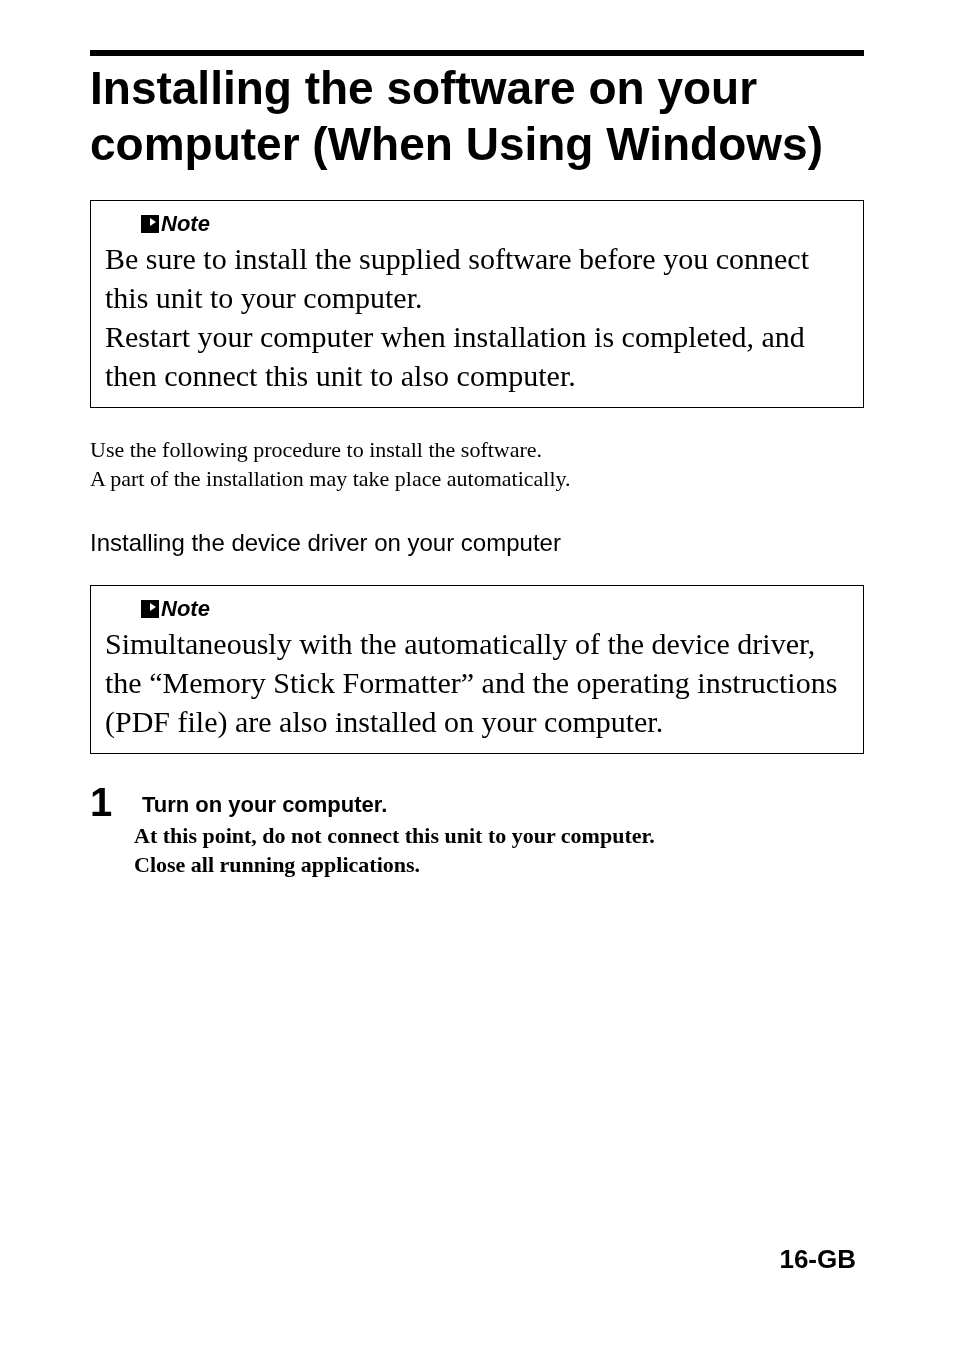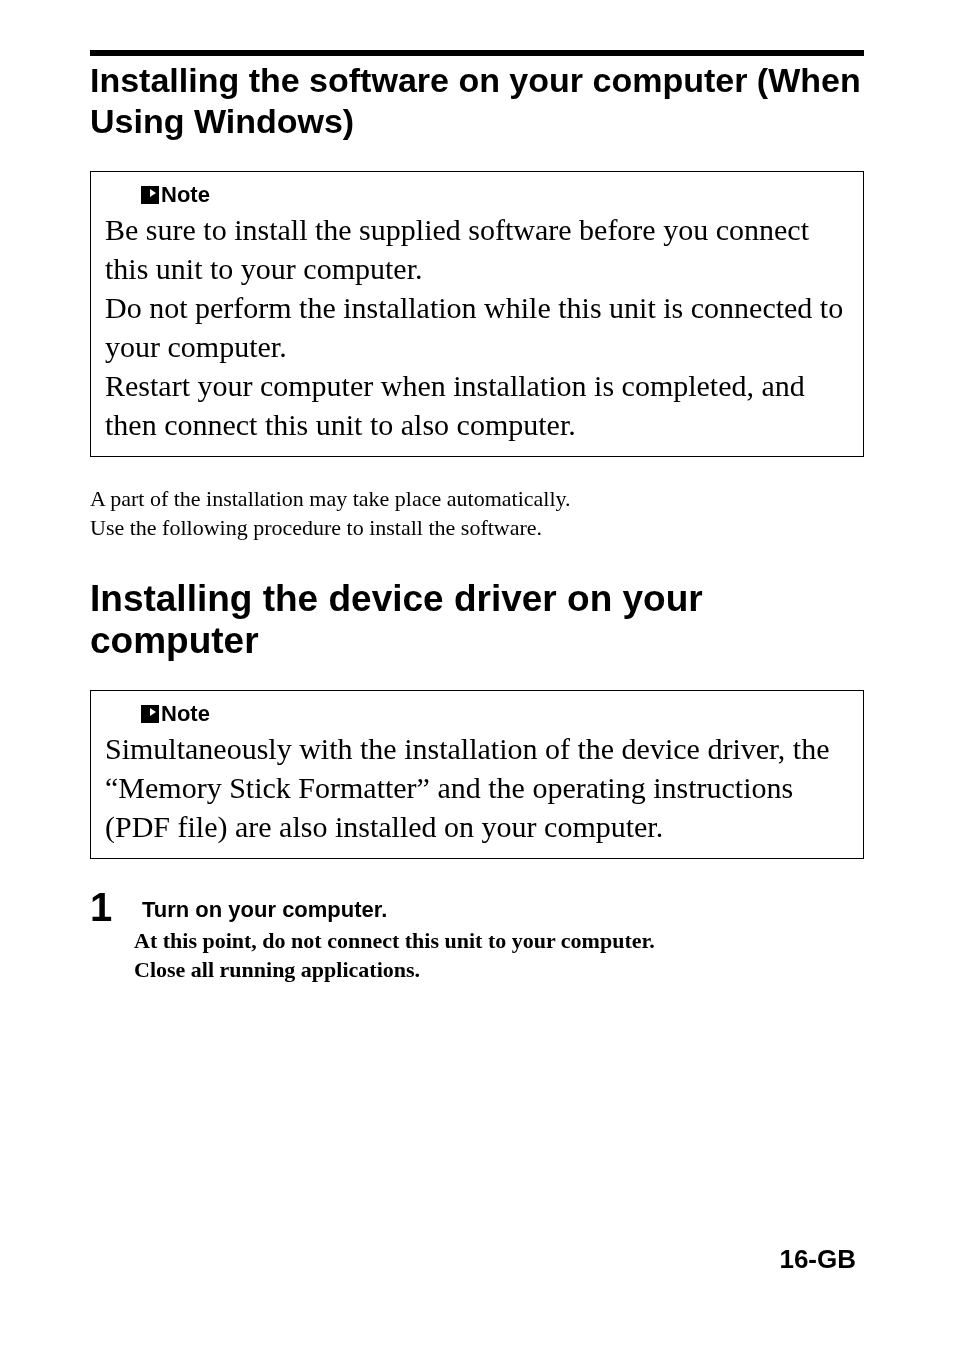--- a/index.html
+++ b/index.html
@@ -16,33 +16,34 @@
     padding: 50px 90px 60px 90px;
     position: relative;
   }
   .rule {
     border-top: 6px solid #000;
     margin-bottom: 4px;
   }
   .main-title {
     font-family: Arial, Helvetica, sans-serif;
     font-weight: 900;
-    font-size: 34px;
+    font-size: 46px;
     line-height: 1.22;
     margin: 0 0 28px 0;
     letter-spacing: 0px;
   }
   .note-box {
     border: 1px solid #000;
     padding: 10px 14px 12px 14px;
     margin-bottom: 28px;
   }
   .note-label {
     font-family: Arial, Helvetica, sans-serif;
     font-weight: 700;
+    font-style: italic;
     font-size: 22px;
     display: flex;
     align-items: center;
     margin-bottom: 2px;
     padding-left: 36px;
   }
   .note-icon {
     display: inline-block;
     width: 18px;
     height: 18px;
@@ -70,22 +71,22 @@
     margin: 0 0 0 0;
   }
   .intro {
     font-size: 22px;
     line-height: 1.3;
     margin-bottom: 36px;
   }
   .intro p { margin: 0; }
   .sub-title {
     font-family: Arial, Helvetica, sans-serif;
-    font-weight: 700;
-    font-size: 37px;
+    font-weight: 400;
+    font-size: 24px;
     margin: 0 0 28px 0;
   }
   .step {
     display: flex;
     align-items: flex-start;
     margin-top: 26px;
   }
   .step-number {
     font-family: Arial, Helvetica, sans-serif;
     font-weight: 900;
@@ -126,39 +127,38 @@
 
   <h1 class="main-title">Installing the software on your computer (When Using Windows)</h1>
 
   <div class="note-box">
     <div class="note-label">
       <span class="note-icon"></span>
       <span>Note</span>
     </div>
     <div class="note-body">
       <p>Be sure to install the supplied software before you connect this unit to your computer.</p>
-      <p>Do not perform the installation while this unit is connected to your computer.</p>
       <p>Restart your computer when installation is completed, and then connect this unit to also computer.</p>
     </div>
   </div>
 
   <div class="intro">
+    <p>Use the following procedure to install the software.</p>
     <p>A part of the installation may take place automatically.</p>
-    <p>Use the following procedure to install the software.</p>
   </div>
 
   <h2 class="sub-title">Installing the device driver on your computer</h2>
 
   <div class="note-box">
     <div class="note-label">
       <span class="note-icon"></span>
       <span>Note</span>
     </div>
     <div class="note-body">
-      <p>Simultaneously with the installation of the device driver, the “Memory Stick Formatter” and the operating instructions (PDF file) are also installed on your computer.</p>
+      <p>Simultaneously with the automatically of the device driver, the “Memory Stick Formatter” and the operating instructions (PDF file) are also installed on your computer.</p>
     </div>
   </div>
 
   <div class="step">
     <div class="step-number">1</div>
     <div class="step-body">
       <div class="step-heading">Turn on your computer.</div>
       <div class="step-text">
         <p>At this point, do not connect this unit to your computer.</p>
         <p>Close all running applications.</p>

